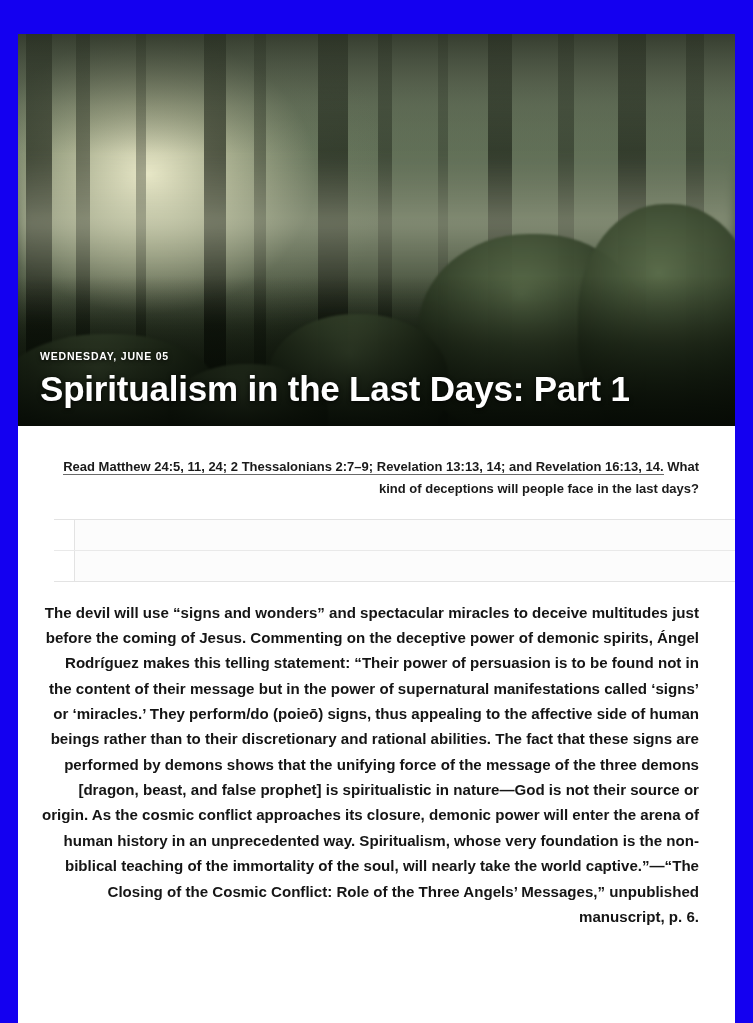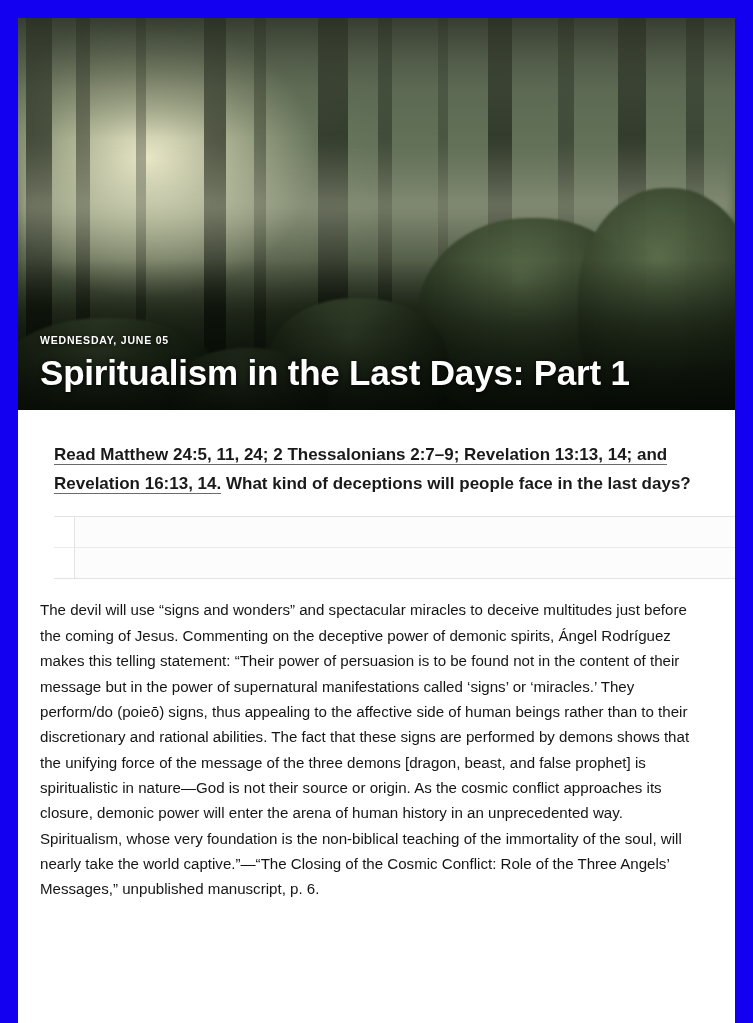--- a/index.html
+++ b/index.html
@@ -12,21 +12,21 @@
     height: 1023px;
     overflow: hidden;
     font-family: "Liberation Sans", sans-serif;
   }
   #page {
     position: relative;
     width: 753px;
     height: 1023px;
     background: #1400f0;
     box-sizing: border-box;
-    padding: 18px 18px 0 18px;
+    padding: 34px 18px 0 18px;
   }
   #content {
     position: relative;
     width: 717px;
     height: 1005px;
     background: #ffffff;
     overflow: hidden;
   }
 
   
@@ -97,24 +97,25 @@
     letter-spacing: -0.2px;
     line-height: 1.12;
   }
 
   
   .body-area {
     padding: 0;
   }
   .read-block {
     padding: 30px 36px 6px 36px;
-    font-size: 17px;
+    font-size: 13px;
     font-weight: 700;
     color: #1a1a1a;
     line-height: 1.72;
+    text-align: right;
   }
   .read-block .ref {
     border-bottom: 1px solid #6a6a6a;
   }
   .answer-grid {
     margin: 12px 0 0 36px;
     border-top: 1px solid #e3e3e3;
     border-bottom: 1px solid #e3e3e3;
     width: 681px;
     box-sizing: border-box;
@@ -132,21 +133,22 @@
   .answer-line {
     flex: 1;
     background: #fcfcfc;
   }
 
   .para {
     padding: 18px 36px 0 22px;
     font-size: 15.1px;
     line-height: 1.68;
     color: #151515;
-    text-align: left;
+    text-align: right;
+    font-weight: bold;
   }
 
   .question-block {
     margin: 26px 0 0 0;
     background: #f2f4f6;
     padding: 16px 36px 18px 36px;
     font-size: 15.3px;
     font-weight: 700;
     line-height: 1.72;
     color: #1a1a1a;

